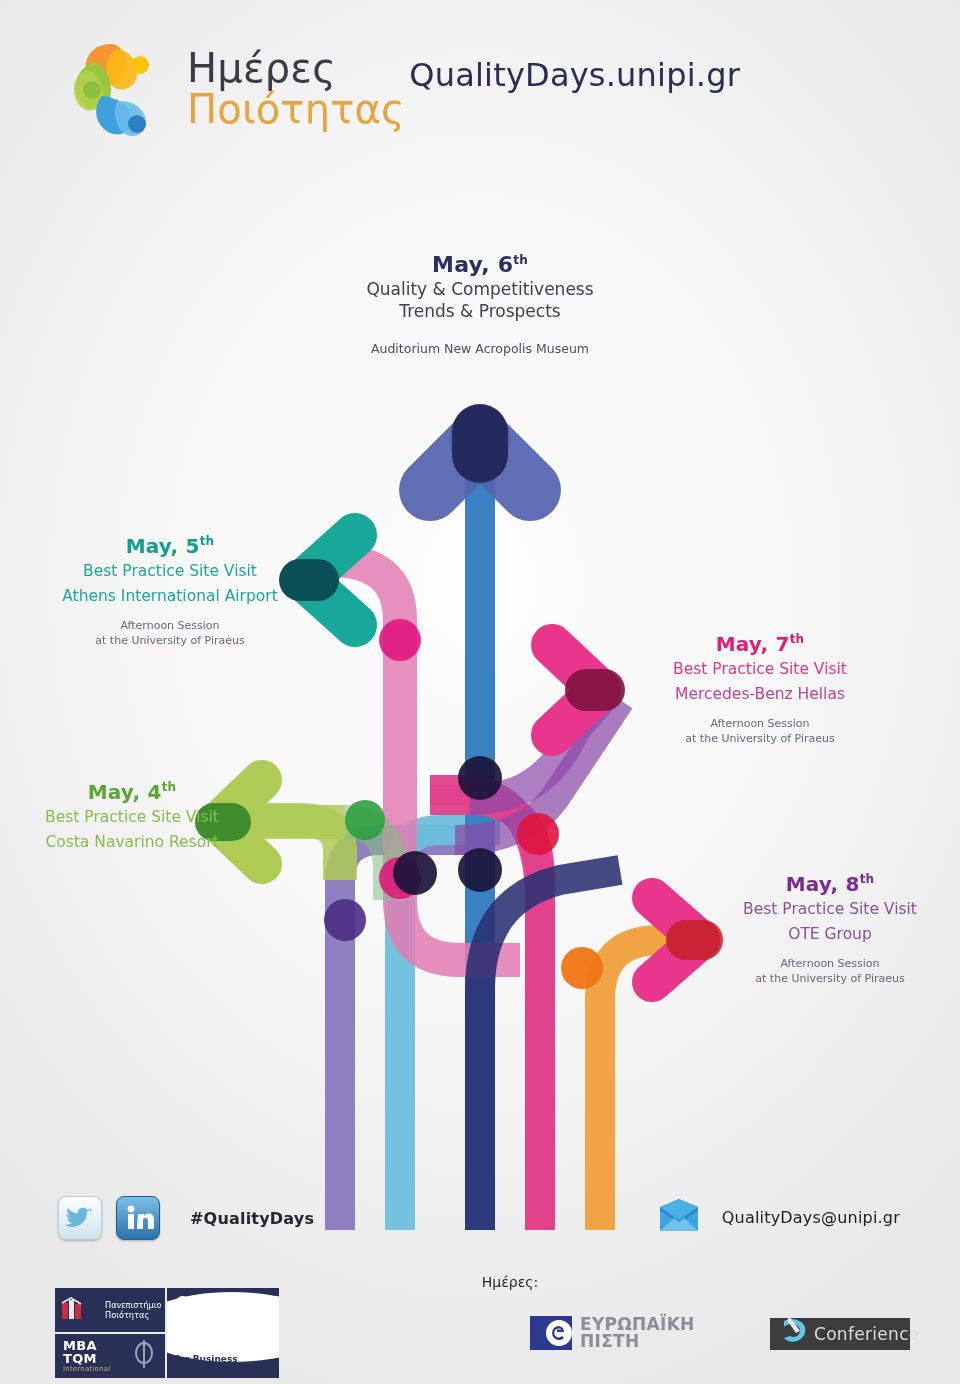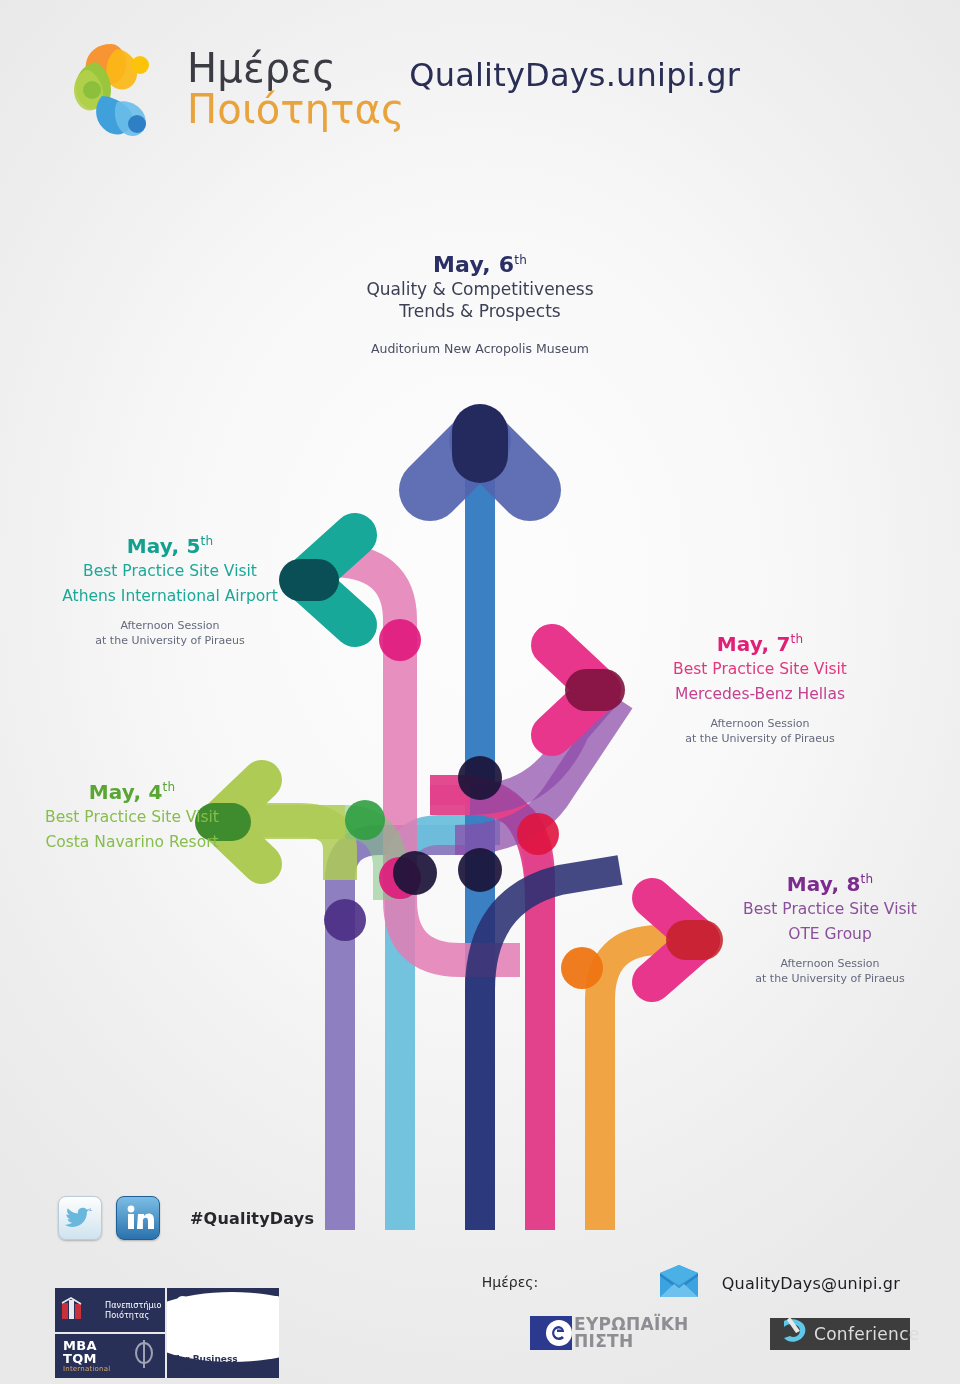--- a/index.html
+++ b/index.html
@@ -24,21 +24,21 @@
   .logo-l2{font-size:40px;color:#e8a33d;font-weight:400;letter-spacing:.2px;}
   .site-url{
     position:absolute;right:52px;top:56px;
     font-size:32px;color:#2a2e55;font-weight:400;letter-spacing:.2px;
   }
   
   .graphic{position:absolute;left:0;top:0;width:960px;height:1384px;pointer-events:none;}
   
   .blk{position:absolute;}
   .blk .date{font-size:20px;font-weight:bold;letter-spacing:.2px;white-space:nowrap;}
-  .blk .date sup{font-size:12px;font-weight:normal;vertical-align:super;}
+  .blk .date sup{font-size:12px;font-weight:bold;vertical-align:super;}
   .blk .l1{font-size:15.5px;margin-top:4px;white-space:nowrap;}
   .blk .l2{font-size:15.5px;margin-top:7px;white-space:nowrap;}
   .blk .sub{font-size:11px;color:#64697c;margin-top:14px;line-height:1.35;white-space:nowrap;}
 
   #blk6{left:264px;top:252px;width:432px;text-align:center;color:#2a2e55;}
   #blk6 .date{font-size:22px;color:#2b2f63;}
   #blk6 .l1,#blk6 .l2{font-size:17px;color:#3c4055;margin-top:2px;}
   #blk6 .sub{font-size:12.5px;color:#4a4e63;margin-top:20px;}
 
   #blk5{left:20px;top:534px;width:300px;text-align:center;color:#16a596;}
@@ -59,21 +59,21 @@
   #blk8 .l1,#blk8 .l2{color:#8a4f9b;}
 
   
   .social{position:absolute;left:58px;top:1196px;display:flex;align-items:center;gap:14px;}
   .sq{width:42px;height:42px;border-radius:8px;position:relative;
       box-shadow:0 1px 2px rgba(0,0,0,.25);}
   .tw{background:linear-gradient(#fefefe,#cfe3ee);border:1px solid #b9ccd8;}
   .li{background:linear-gradient(#7bbde4,#2a72ad);border:1px solid #1f5f95;}
   .hashtag{font-size:16px;font-weight:bold;color:#26262b;letter-spacing:.2px;margin-left:16px;}
 
-  .mailbox{position:absolute;right:60px;top:1264px;display:flex;align-items:center;gap:20px;}
+  .mailbox{position:absolute;right:60px;top:1198px;display:flex;align-items:center;gap:20px;}
   .mail-ico{width:46px;height:38px;position:relative;}
   .mail-txt{font-size:16px;color:#1d1d22;letter-spacing:.2px;}
 
   .sponsor-label{position:absolute;left:0;top:1274px;width:960px;text-align:center;
     font-size:14px;color:#2a2a2a;}
   .sponsor-label span{position:relative;left:30px;}
 
   .logos-left{position:absolute;left:55px;top:1288px;display:flex;}
   .uni-box{width:110px;}
   .uni-top,.uni-bot{background:#283058;color:#fff;box-sizing:border-box;}
@@ -81,21 +81,21 @@
   .uni-bot{height:44px;margin-top:2px;display:flex;align-items:center;gap:6px;padding:0 8px;position:relative;overflow:hidden;}
   .uni-crest{width:22px;height:26px;flex:0 0 auto;position:relative;}
   .uni-name{font-size:8.2px;line-height:1.25;}
   .mba{font-size:13px;font-weight:bold;line-height:1.02;letter-spacing:.3px;}
   .mba small{display:block;font-size:7px;font-weight:normal;color:#d4a76a;letter-spacing:.2px;}
   .oh-box{width:112px;height:90px;background:#283058;color:#fff;position:relative;overflow:hidden;margin-left:2px;}
   .oh-t{position:absolute;left:9px;top:7px;font-size:15.5px;font-weight:bold;line-height:1.12;}
   .oh-swoosh{position:absolute;left:-30px;bottom:16px;width:190px;height:70px;background:#fff;border-radius:50%;}
   .oh-b{position:absolute;left:8px;bottom:4px;font-size:9px;font-weight:bold;color:#283058;}
 
-  .ep-logo{position:absolute;left:530px;top:1316px;display:flex;align-items:center;gap:2px;}
+  .ep-logo{position:absolute;left:530px;top:1316px;display:flex;align-items:center;gap:8px;}
   .ep-mark{width:42px;height:34px;background:#2b3a8f;position:relative;}
   .ep-txt{font-size:17px;font-weight:bold;color:#8d8d93;line-height:1.0;letter-spacing:.3px;}
   .conf-logo{position:absolute;left:770px;top:1318px;width:140px;height:32px;background:#3d3d3d;
     display:flex;align-items:center;gap:4px;padding-left:8px;box-sizing:border-box;}
   .conf-txt{font-size:17px;color:#dcdcdc;letter-spacing:.3px;}
 </style>
 </head>
 <body>
 
 <div class="poster">

